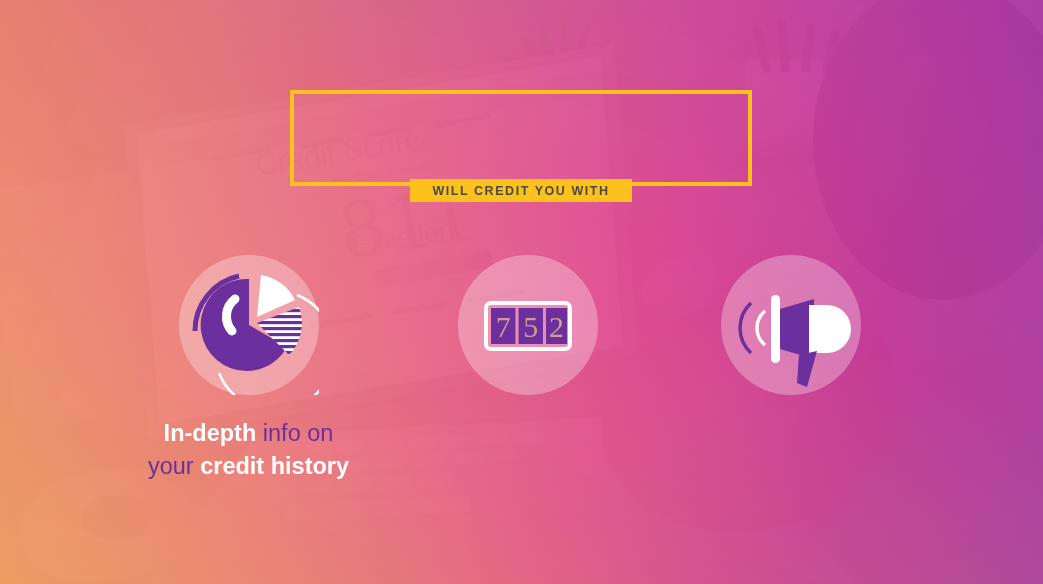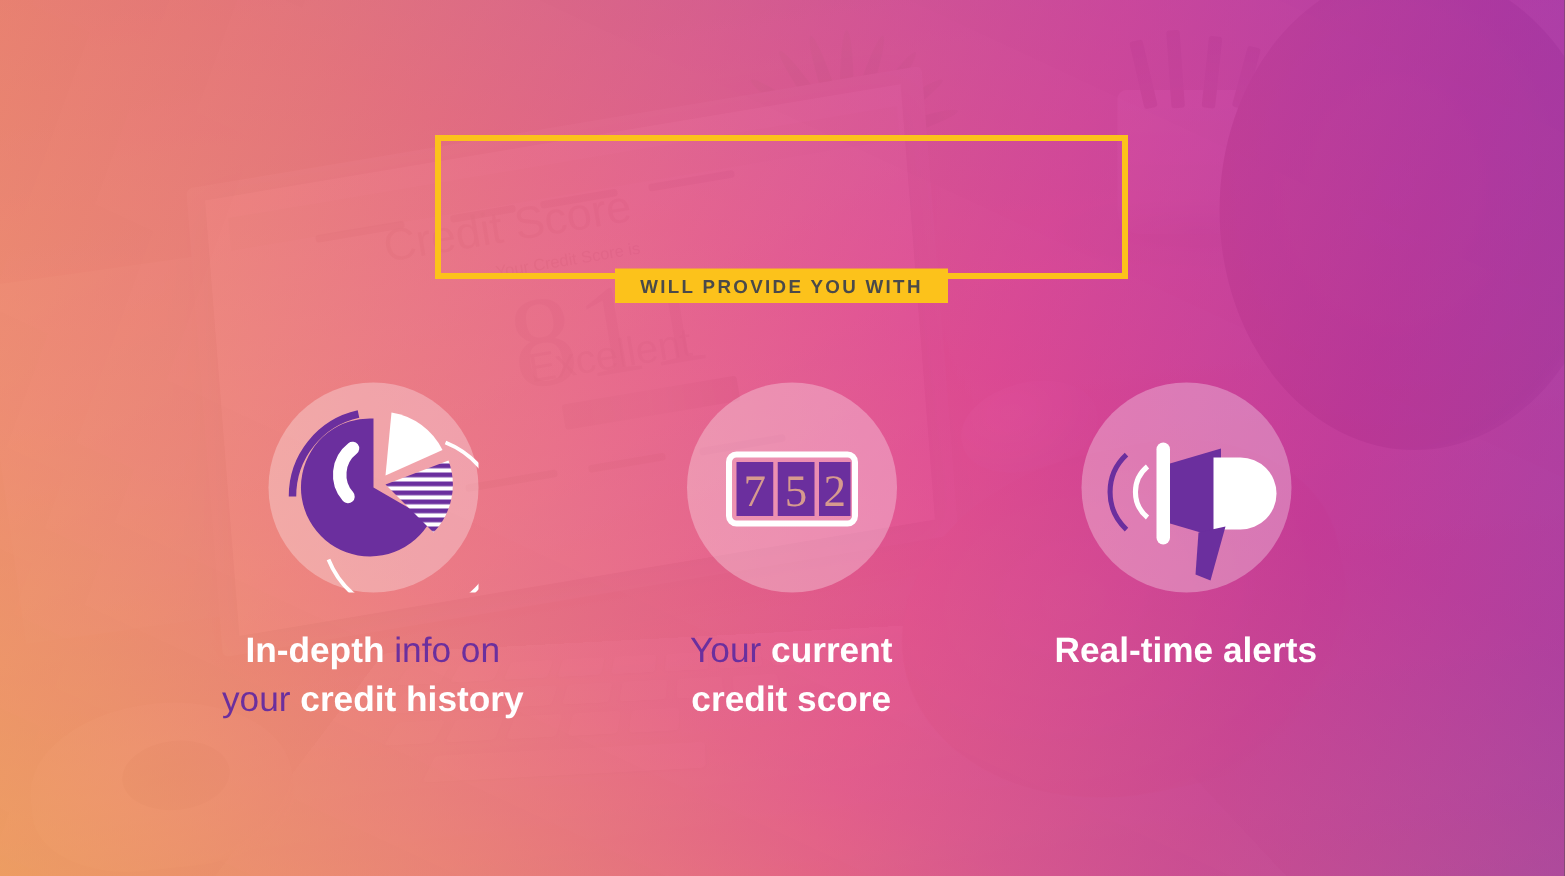--- a/index.html
+++ b/index.html
@@ -358,21 +358,21 @@
 
     <div class="tape-dispenser">
       <div class="tape-hole"></div>
     </div>
   </div>
 
   <div class="wash"></div>
   <div class="wash2"></div>
 
   <div class="title-box"></div>
-  <div class="ribbon">WILL PROVIDE YOU WITH</div>
+  <div class="ribbon">WILL CREDIT YOU WITH</div>
 
   <div class="features">
 
     <div class="feature f1">
       <div class="circle">
         <svg class="icon-svg" width="140" height="140" viewBox="0 0 140 140">
 
           <path d="M 118 40 A 60 60 0 1 1 40 118" fill="none" stroke="#ffffff" stroke-width="2.6"></path>
 
           <path d="M 16 76 A 56 56 0 0 1 60 21" fill="none" stroke="#6b2f9e" stroke-width="5"></path>
@@ -403,41 +403,34 @@
         <svg class="icon-svg" width="140" height="140" viewBox="0 0 140 140">
           <rect x="28" y="48" width="84" height="46" rx="5" fill="none" stroke="#ffffff" stroke-width="4"></rect>
           <rect x="33" y="53" width="24.5" height="36" fill="#6b2f9e"></rect>
           <rect x="60.5" y="53" width="24.5" height="36" fill="#6b2f9e"></rect>
           <rect x="88" y="53" width="21" height="36" fill="#6b2f9e"></rect>
           <text x="45.2" y="82" font-family="'Liberation Serif',serif" font-size="30" fill="#d79a8e" text-anchor="middle">7</text>
           <text x="72.7" y="82" font-family="'Liberation Serif',serif" font-size="30" fill="#d79a8e" text-anchor="middle">5</text>
           <text x="98.5" y="82" font-family="'Liberation Serif',serif" font-size="30" fill="#d79a8e" text-anchor="middle">2</text>
         </svg>
       </div>
-      <div class="caption">
-        <span class="pur">Your </span><b>current</b><br>
-        <b>credit score</b>
-      </div>
     </div>
 
     <div class="feature f3">
       <div class="circle">
         <svg class="icon-svg" width="140" height="140" viewBox="0 0 140 140">
 
           <path d="M 30 48 A 34 34 0 0 0 30 98" fill="none" stroke="#6b2f9e" stroke-width="3.4"></path>
           <path d="M 44 56 A 22 22 0 0 0 44 90" fill="none" stroke="#ffffff" stroke-width="3.4"></path>
 
           <rect x="50" y="40" width="9" height="68" rx="4.5" fill="#ffffff"></rect>
 
           <path d="M 59 54 L 93 44 L 93 104 L 59 94 Z" fill="#6b2f9e"></path>
 
           <path d="M 88 50 L 106 50 A 24 24 0 0 1 106 98 L 88 98 Z" fill="#ffffff"></path>
 
           <path d="M 78 100 L 96 96 L 86 132 L 76 128 Z" fill="#6b2f9e"></path>
         </svg>
       </div>
-      <div class="caption">
-        <b>Real-time alerts</b>
-      </div>
     </div>
 
   </div>
 </div>
 
 </body></html>

